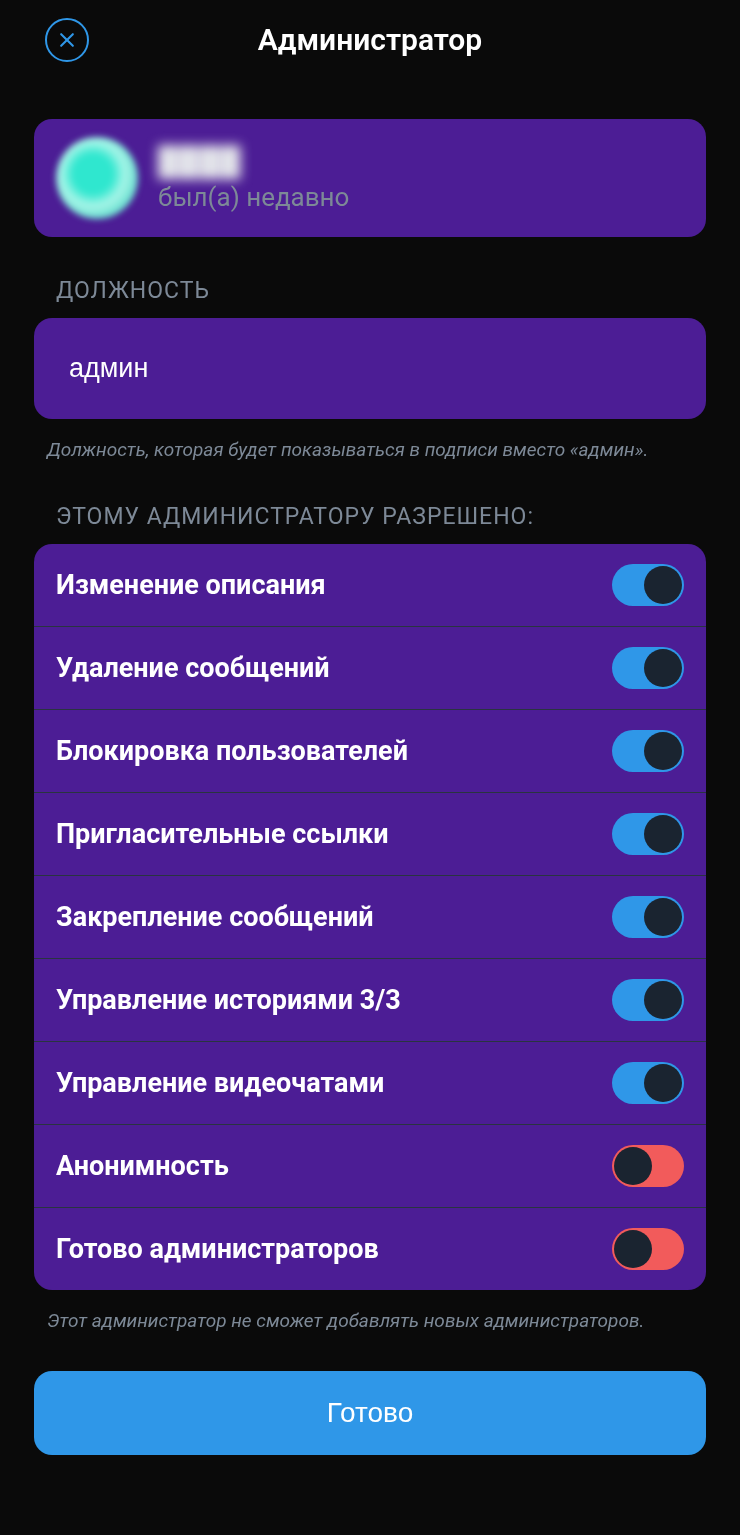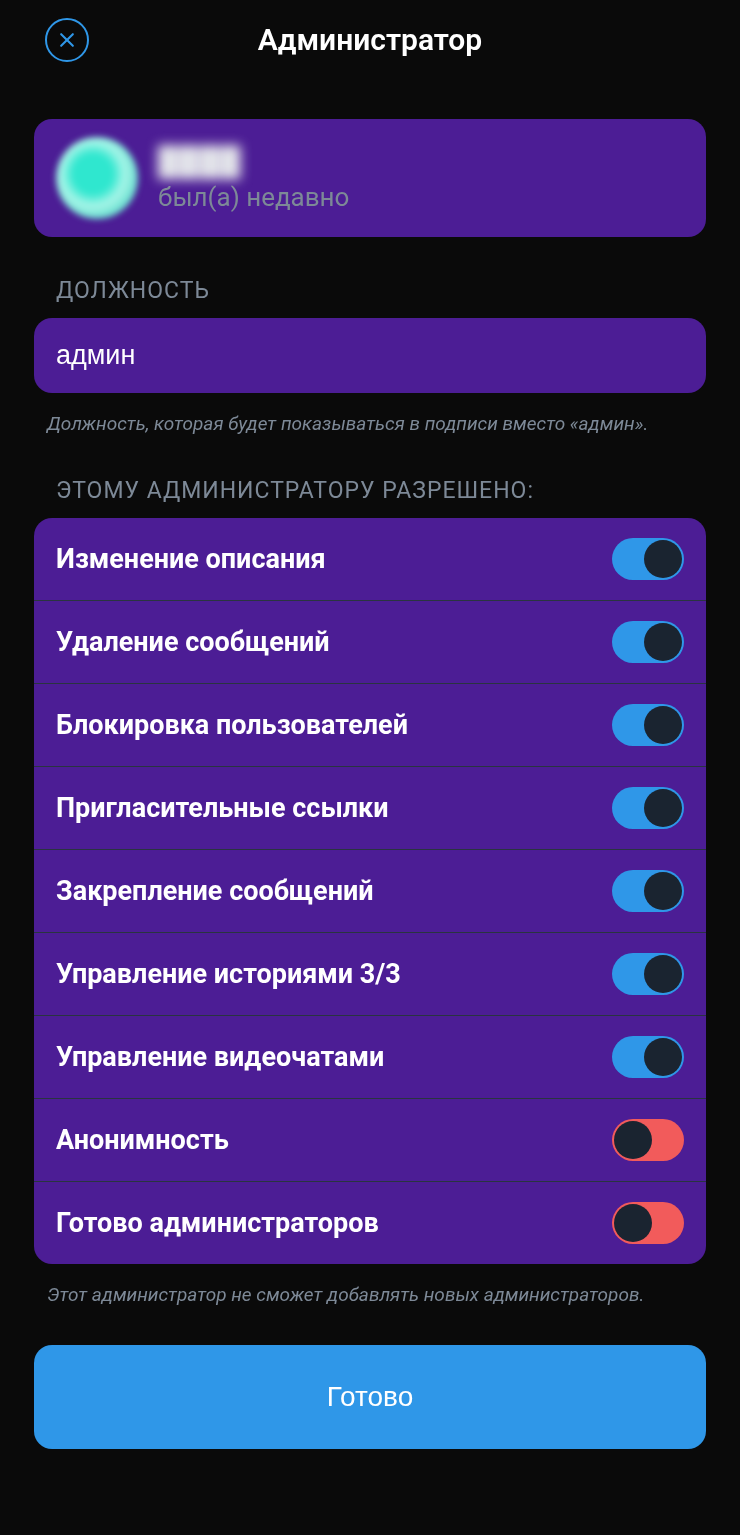--- a/index.html
+++ b/index.html
@@ -60,21 +60,21 @@
       filter: blur(6px);
       letter-spacing: 1px;
     }
     .user-status { font-size: 26px; color: #7d8997; }
     .section-label {
       color: #7d8997;
       font-size: 23px;
       letter-spacing: 1px;
       margin: 40px 0 14px 22px;
     }
-    .input-card { padding: 22px; }
+    .input-card { padding: 35px; }
     .input-card input {
       background: transparent;
       border: none;
       outline: none;
       color: #ffffff;
       font-size: 27px;
       width: 100%;
     }
     .hint {
       color: #7d8997;
@@ -112,21 +112,21 @@
     .toggle.off { background: #f25b5b; }
     .toggle.off .knob { left: 2px; }
     .done-btn {
       margin: 38px 0 0 0;
       width: 100%;
       background: #2f97e8;
       color: #ffffff;
       font-size: 28px;
       font-weight: 500;
       text-align: center;
-      padding: 36px 0;
+      padding: 26px 0;
       border-radius: 18px;
       cursor: pointer;
       border: none;
     }
   </style>
 </head>
 <body>
 
 <div class="header">
   <div class="close-btn">

